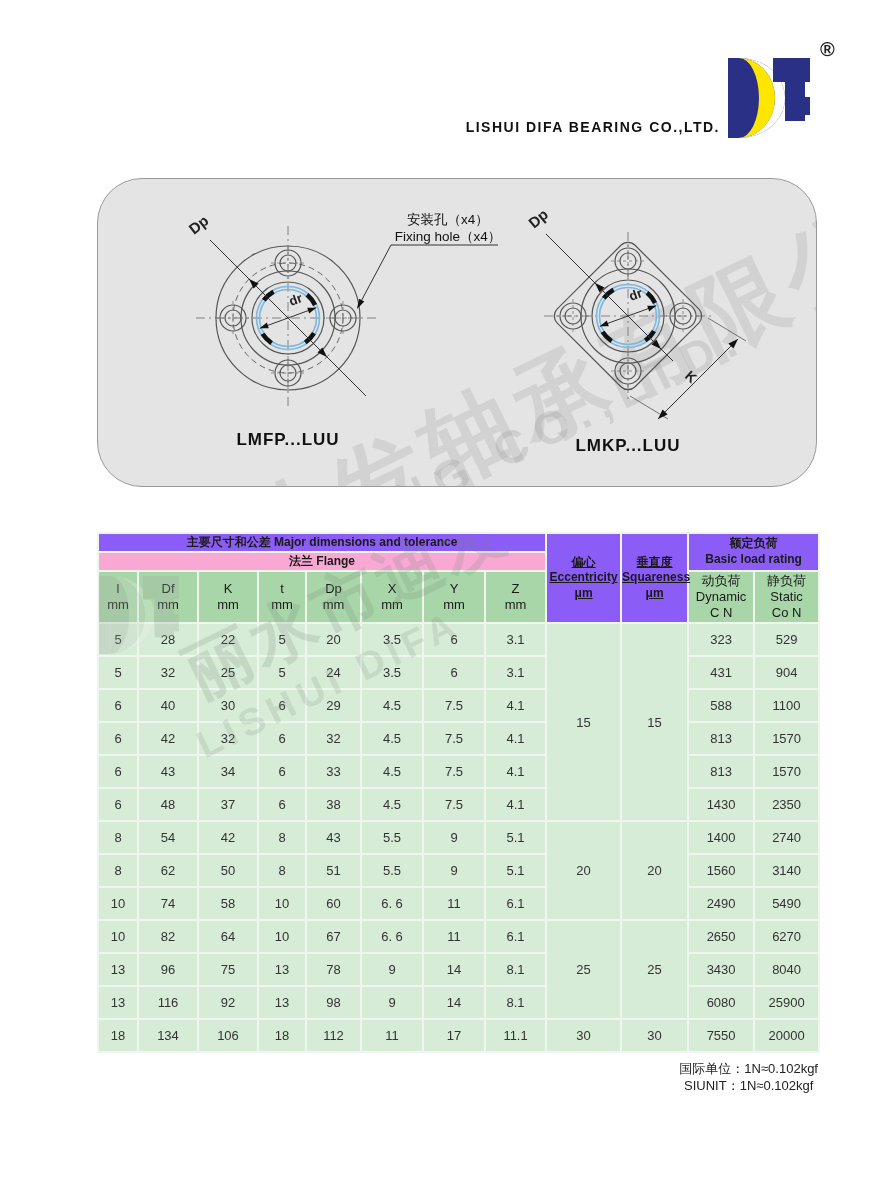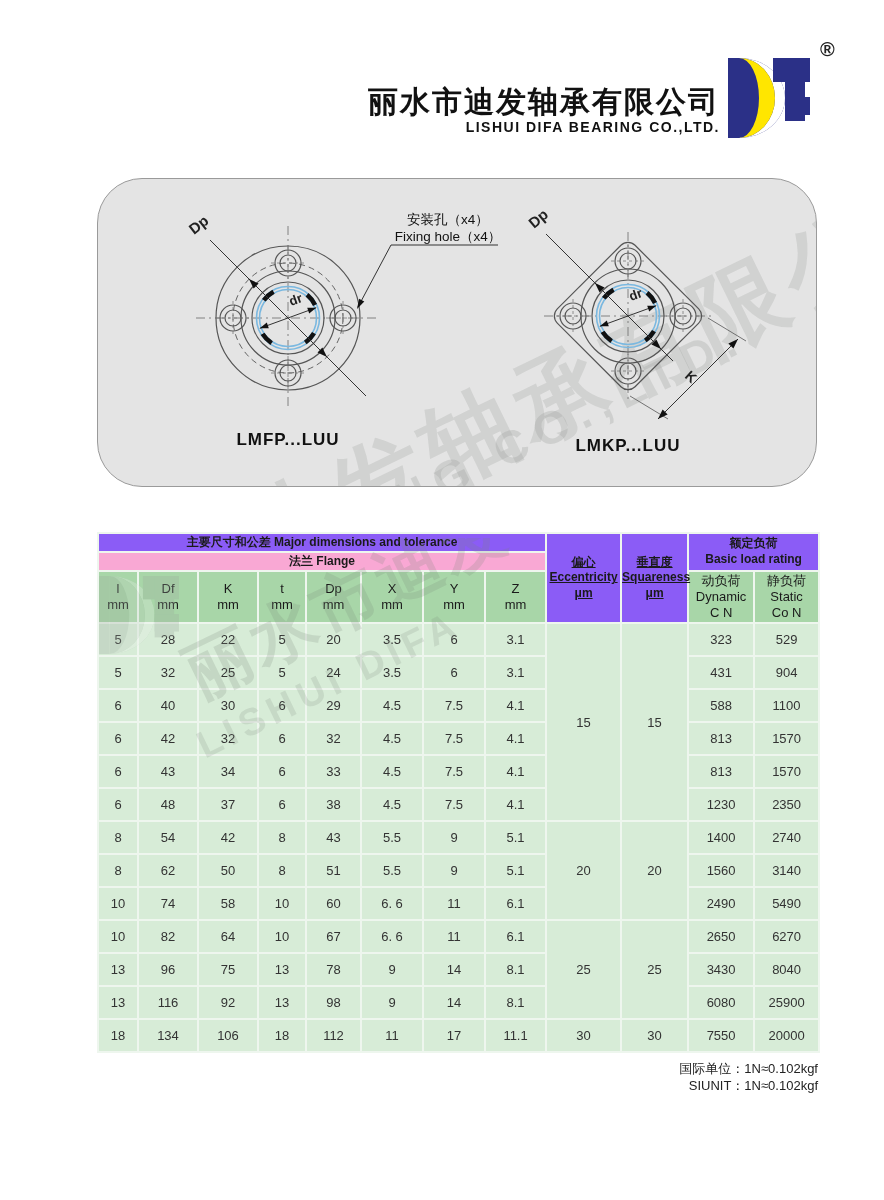--- a/index.html
+++ b/index.html
@@ -35,28 +35,27 @@
   .pre { white-space:pre-line; }
   tr.hr1 th { height:18px; background:#8b5cf6; font-size:12px; font-weight:bold; color:#1a1a1a; }
   tr.hr2 th { height:18px; background:#f9a8d4; font-size:12px; font-weight:bold; color:#1a1a1a; }
   tr.hr3 th { height:52px; background:#a8d6a8; font-size:13px; font-weight:normal; color:#1a1a1a; line-height:1.25; }
   th.side-h { background:#aed9ae; font-size:12.5px; font-weight:normal; color:#1a1a1a; line-height:1.3;text-decoration:underline; }
   th.load-h { background:#aed9ae; font-size:12.5px; font-weight:bold; color:#1a1a1a; line-height:1.3; }
   table.spec tbody tr { height:33px; }
   table.spec tbody td { background:#d7ecd7; font-size:13px; color:#333; }
 
   
-  .footnotes { position:absolute; right:66px; top:1060px; text-align:right; font-size:13px; line-height:17px; color:#222; }
+  .footnotes { position:absolute; right:66px; top:1060px; text-align:center; font-size:13px; line-height:17px; color:#222; }
 </style>
 </head>
 <body>
 
 <div class="page">
 
-  <div class="company-cn">丽水市迪发轴承有限公司</div>
   <div class="company-en">LISHUI DIFA BEARING CO.,LTD.</div>
 
   <svg class="logo" width="82" height="80" viewBox="0 0 82 80">
     <rect x="0" y="0" width="11" height="80" fill="#2b3087"></rect>
     <path d="M11,0 A46,40 0 0 1 11,80 Z" fill="#2b3087"></path>
     <path d="M11,0 A46,40 0 0 1 11,80 A36,40 0 0 0 11,0 Z" fill="#ffffff"></path>
     <path d="M11,0 A36,40 0 0 1 11,80 A20,40 0 0 0 11,0 Z" fill="#ffe600"></path>
     <rect x="45" y="0" width="37" height="24" fill="#2b3087"></rect>
     <rect x="57" y="0" width="20" height="63" fill="#2b3087"></rect>
     <rect x="57" y="39" width="25" height="18" fill="#2b3087"></rect>
@@ -296,21 +295,21 @@
         </tr>
         <tr>
           <td class="dim">6</td>
           <td class="dim">48</td>
           <td class="dim">37</td>
           <td class="dim">6</td>
           <td class="dim">38</td>
           <td class="dim">4.5</td>
           <td class="dim">7.5</td>
           <td class="dim">4.1</td>
-          <td class="load">1230</td>
+          <td class="load">1430</td>
           <td class="load">2350</td>
         </tr>
         <tr>
           <td class="dim">8</td>
           <td class="dim">54</td>
           <td class="dim">42</td>
           <td class="dim">8</td>
           <td class="dim">43</td>
           <td class="dim">5.5</td>
           <td class="dim">9</td>

